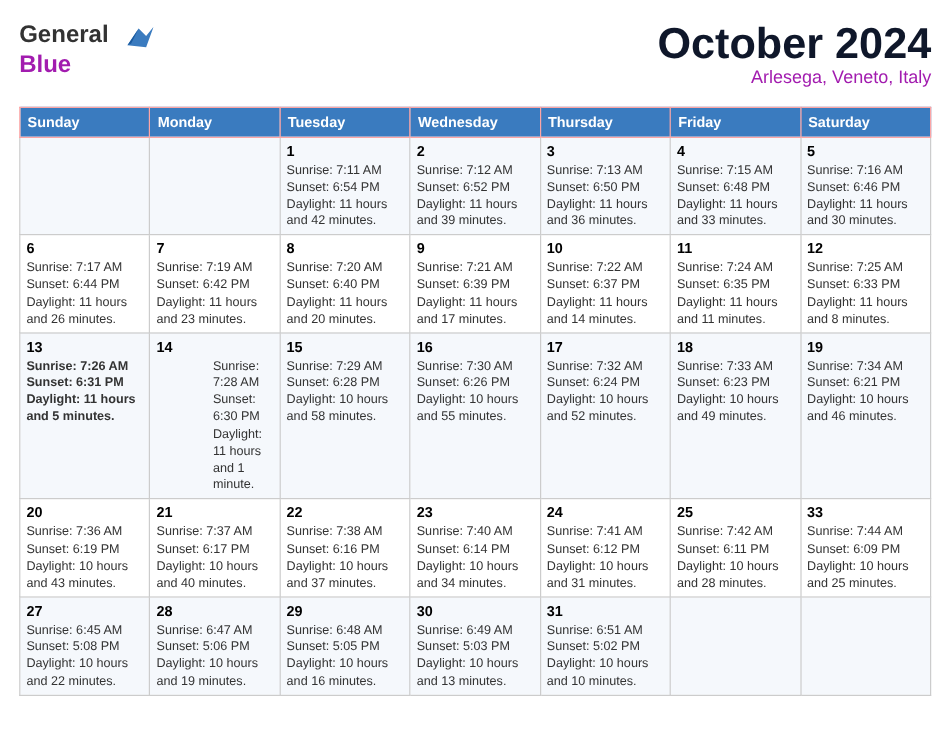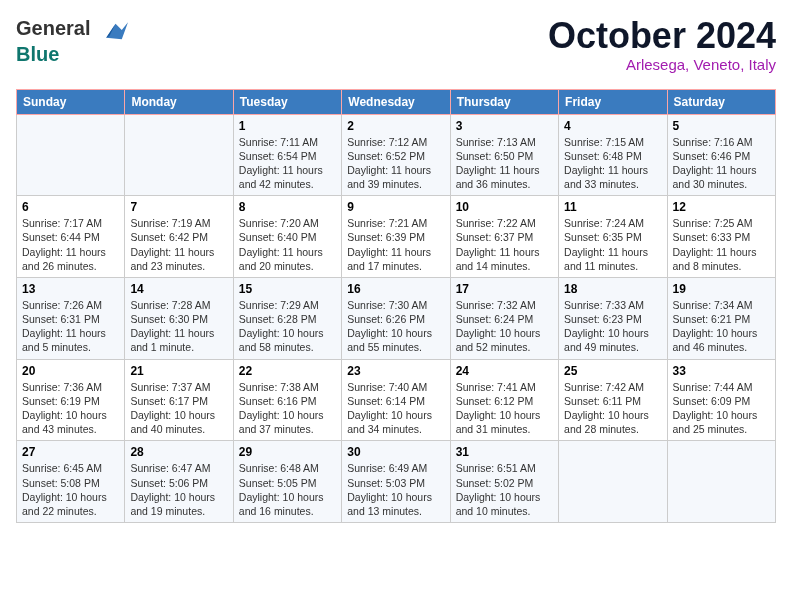--- a/index.html
+++ b/index.html
@@ -86,21 +86,21 @@
     <div>
       <div style="display:flex;align-items:center;">
         <div style="font-size:20px;font-weight:bold;color:#333;line-height:1.1;">
           <span style="color:#333;">General</span>
           <svg class="logo-icon" viewBox="0 0 36 36" style="display:inline-block;vertical-align:middle;width:28px;height:28px;">
             <polygon points="8,28 20,10 28,18 36,8 28,30" fill="#3a7bbf"></polygon>
             <polygon points="8,28 20,10 12,26" fill="#1a5a9f"></polygon>
           </svg>
         </div>
       </div>
-      <div style="font-size:20px;font-weight:bold;color:#0f766e;line-height:1;">Blue</div>
+      <div style="font-size:20px;font-weight:bold;color:#a21caf;line-height:1;">Blue</div>
     </div>
   </div>
   <div class="title-block">
     <div class="month-title">October 2024</div>
     <div class="location-title">Arlesega, Veneto, Italy</div>
   </div>
 </div>
 
 <table>
   <thead>
@@ -189,27 +189,27 @@
         <td>
           <span class="day-num">12</span>
           <div class="day-detail" style="white-space: pre-line;">Sunrise: 7:25 AM
 Sunset: 6:33 PM
 Daylight: 11 hours and 8 minutes.</div>
         </td>
       </tr>
       <tr>
         <td>
           <span class="day-num">13</span>
-          <div class="day-detail" style="white-space: pre-line;">Sunrise: 7:26 AM
+          <div class="day-detail" style="white-space: pre-line; font-weight: bold;">Sunrise: 7:26 AM
 Sunset: 6:31 PM
 Daylight: 11 hours and 5 minutes.</div>
         </td>
         <td>
           <span class="day-num">14</span>
-          <div class="day-detail" style="white-space: pre-line;">Sunrise: 7:28 AM
+          <div class="day-detail" style="white-space: pre-line; margin-left: 47px;">Sunrise: 7:28 AM
 Sunset: 6:30 PM
 Daylight: 11 hours and 1 minute.</div>
         </td>
         <td>
           <span class="day-num">15</span>
           <div class="day-detail" style="white-space: pre-line;">Sunrise: 7:29 AM
 Sunset: 6:28 PM
 Daylight: 10 hours and 58 minutes.</div>
         </td>
         <td>

